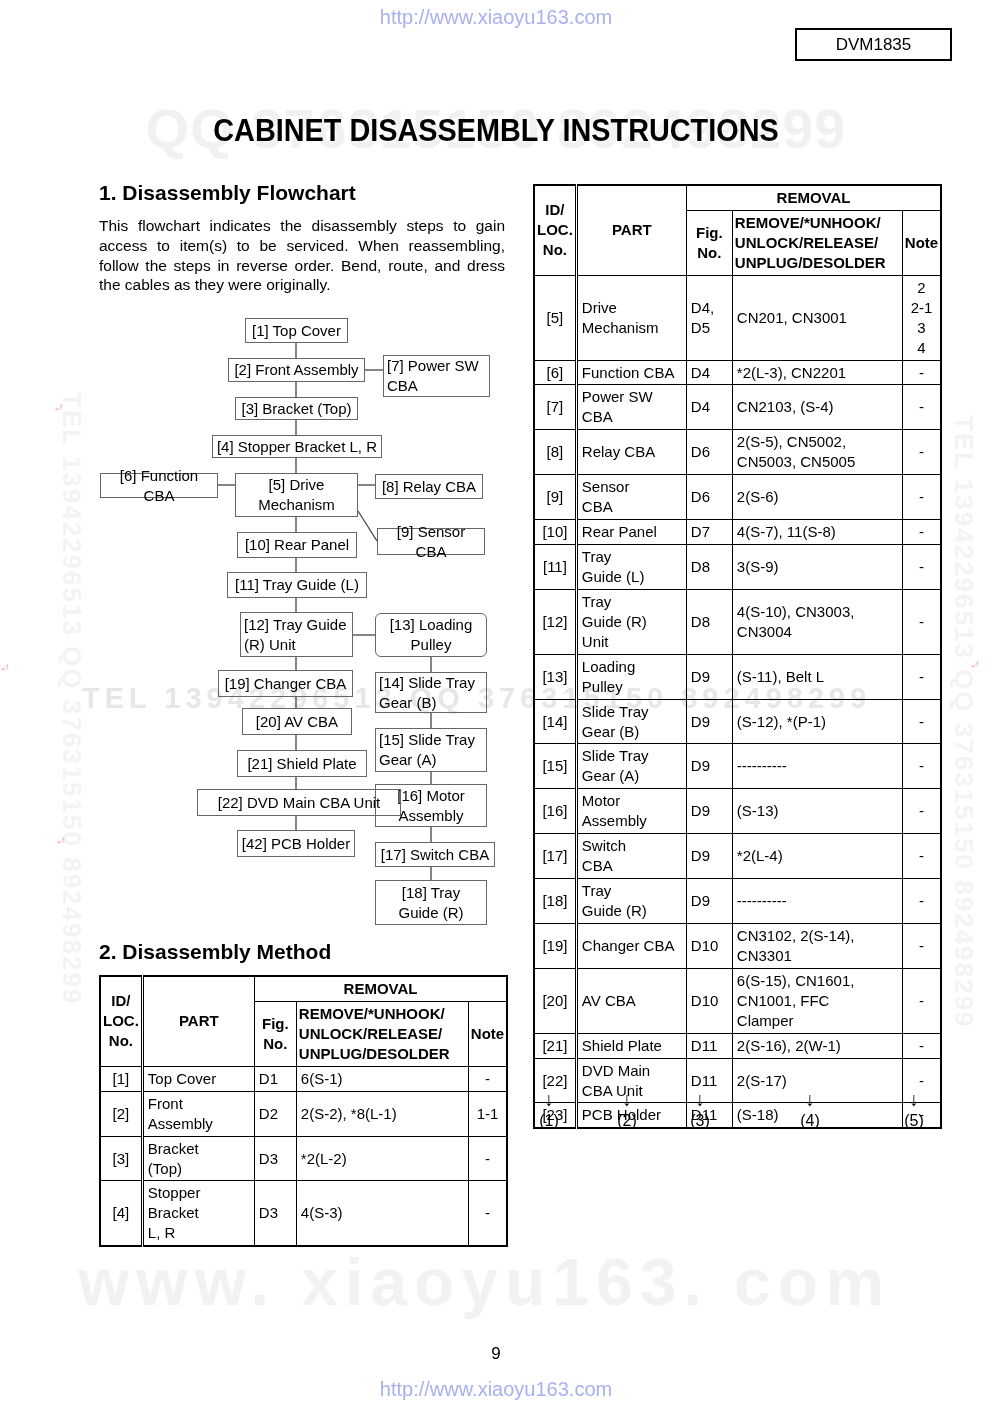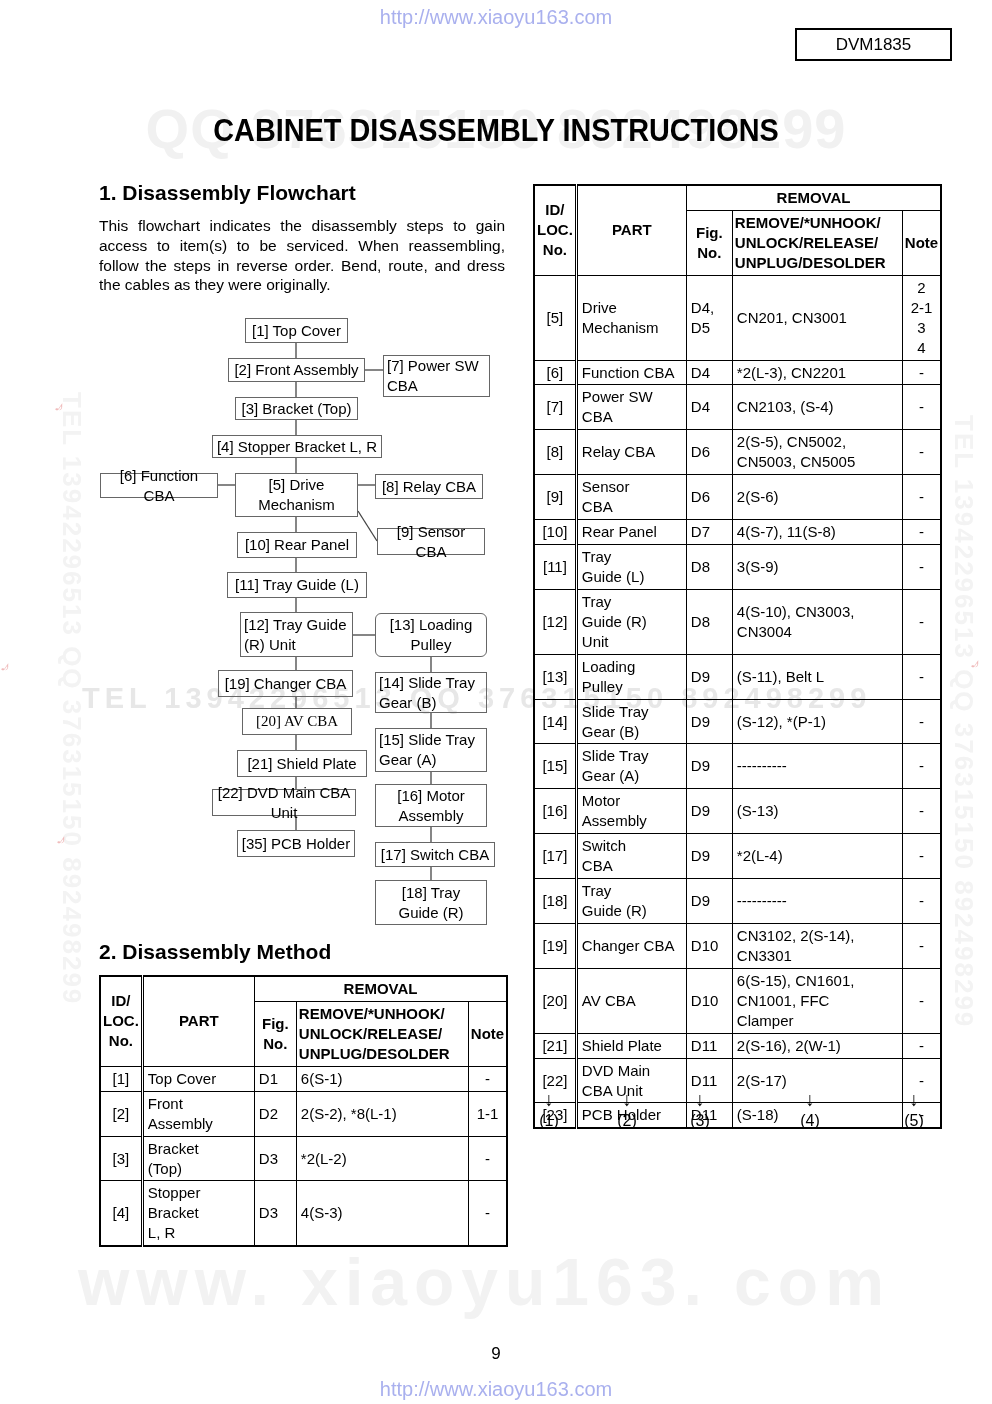--- a/index.html
+++ b/index.html
@@ -52,25 +52,25 @@
   .fb-6{left:0px;   top:158px; width:118px; height:25px;}
   .fb-5{left:135px; top:158px; width:123px; height:44px;}
   .fb-8{left:275px; top:159px; width:108px; height:25px;}
   .fb-9{left:277px; top:213px; width:108px; height:27px;}
   .fb-10{left:137px; top:217px; width:120px; height:26px;}
   .fb-11{left:127px; top:257px; width:140px; height:26px;}
   .fb-12{left:140px; top:297px; width:113px; height:45px;}
   .fb-13{left:275px; top:298px; width:112px; height:44px;border-radius:6px;}
   .fb-19{left:118px; top:355px; width:135px; height:27px;}
   .fb-14{left:275px; top:357px; width:112px; height:41px;}
-  .fb-20{left:142px; top:393px; width:110px; height:27px;font-family:Liberation Serif, serif;}
+  .fb-20{left:142px; top:393px; width:110px; height:27px;}
   .fb-15{left:275px; top:413px; width:112px; height:44px;}
   .fb-21{left:137px; top:435px; width:130px; height:27px;}
   .fb-16{left:275px; top:469px; width:112px; height:43px;}
-  .fb-22{left:97px;  top:474px; width:144px; height:27px;margin-left:15px;}
+  .fb-22{left:97px;  top:474px; width:204px; height:27px;}
   .fb-23{left:137px; top:515px; width:118px; height:27px;}
   .fb-17{left:275px; top:527px; width:120px; height:25px;}
   .fb-18{left:275px; top:565px; width:112px; height:45px;}
   
   .dis-table{border-collapse:collapse; table-layout:fixed; background:transparent;
     font-size:15px; line-height:1.33;}
   .dis-table th,.dis-table td{border:1px solid #000; padding:2px 4px;
     vertical-align:middle; white-space:pre-line; overflow:hidden;}
   .dis-table{border:2px solid #000;}
   .dis-table th{font-weight:bold; text-align:center; padding:2px 2px;}
@@ -170,21 +170,21 @@
     <div class="fb fb-19">[19] Changer CBA</div>
     <div class="fb fb-14 ta-l">[14] Slide Tray
 Gear (B)</div>
     <div class="fb fb-20">[20] AV CBA</div>
     <div class="fb fb-15 ta-l">[15] Slide Tray
 Gear (A)</div>
     <div class="fb fb-21">[21] Shield Plate</div>
     <div class="fb fb-16">[16] Motor
 Assembly</div>
     <div class="fb fb-22">[22] DVD Main CBA Unit</div>
-    <div class="fb fb-23">[35] PCB Holder</div>
+    <div class="fb fb-23">[42] PCB Holder</div>
     <div class="fb fb-17">[17] Switch CBA</div>
     <div class="fb fb-18">[18] Tray
 Guide (R)</div>
   </div>
 
   <div class="abs z1 removal-table-wrap">
     <table class="dis-table removal-table">
       <colgroup>
         <col class="w-id">
           <col class="w-part">

